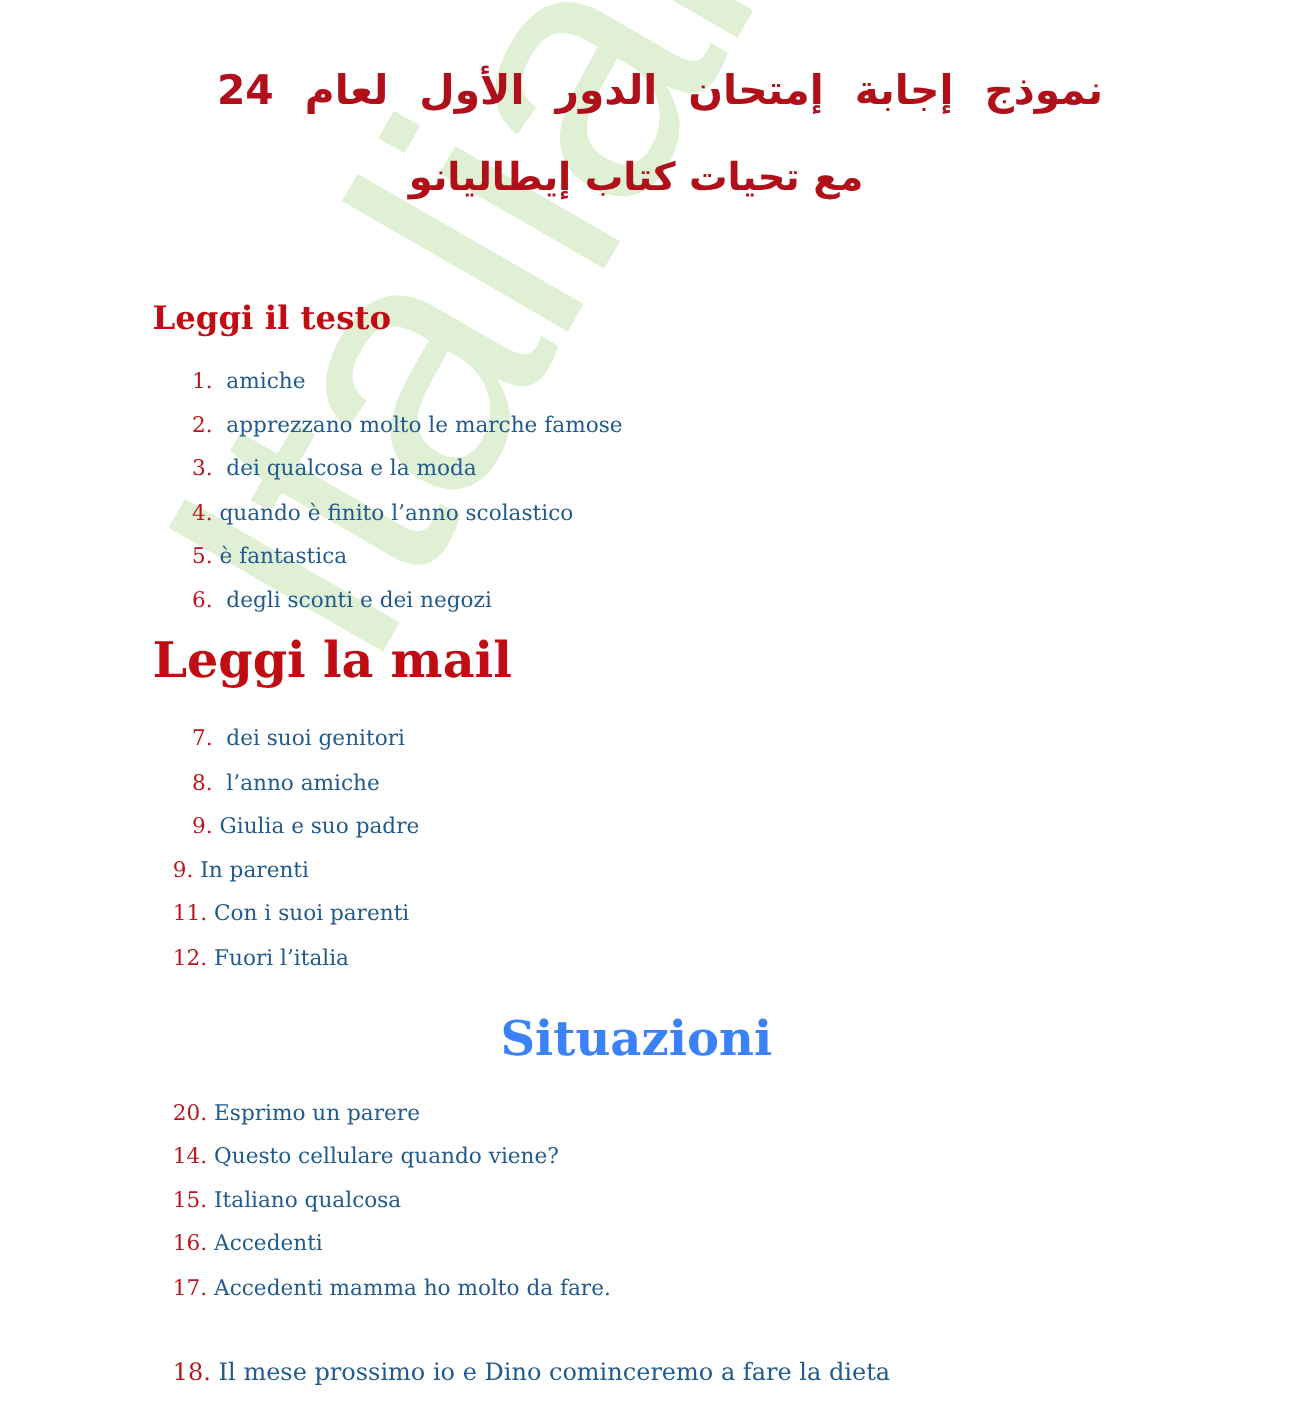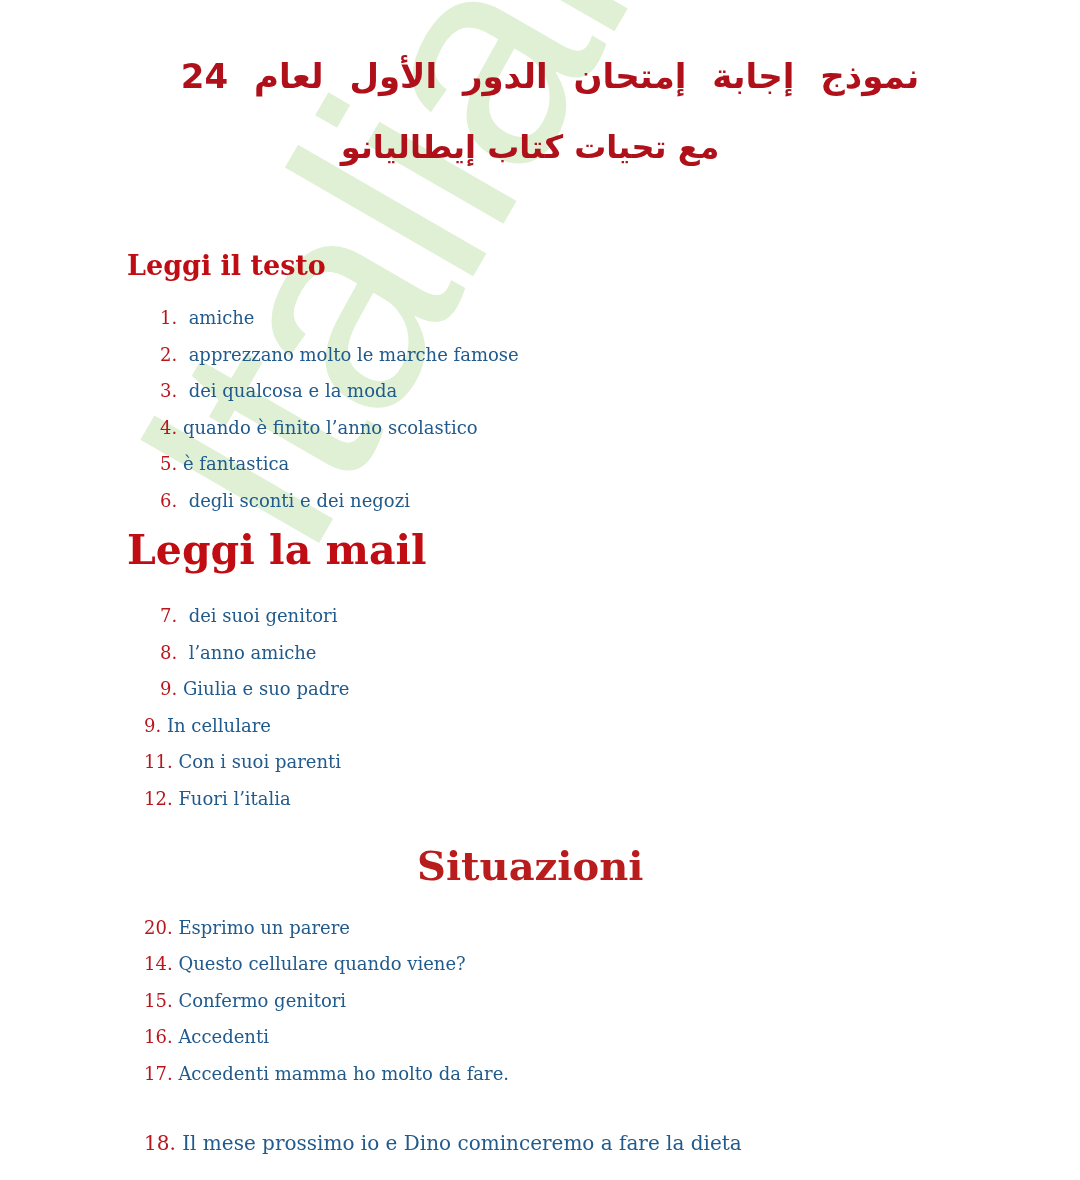--- a/index.html
+++ b/index.html
@@ -33,21 +33,21 @@
       direction: rtl;
     }
     .ar-title.line1 { top: 56px; font-size: 34px; word-spacing: 14px; left: 10px; }
     .ar-title.line2 { top: 128px; font-size: 32px; left: -10px; }
     .section-title {
       position: absolute; color: #c00d14; font-weight: bold;
       font-family: "DejaVu Serif", "Liberation Serif", serif;
     }
     .st1 { left: 127px; top: 250px; font-size: 27px; }
     .st2 { left: 127px; top: 526px; font-size: 41px; }
-    .st3 { left: 417px; top: 842px; font-size: 40px; color: #b91c1c; }
+    .st3 { left: 417px; top: 842px; font-size: 40px; color: #3b82f6; }
     .item {
       position: absolute; white-space: nowrap;
       font-family: "DejaVu Serif", "Liberation Serif", serif;
       font-size: 18px; color: #215a8c;
     }
     .item .num { color: #b8161c; }
   </style>
 </head>
 <body>
 
@@ -62,24 +62,24 @@
   <div class="item" style="left:160px;top:344px"><span class="num">2.</span>&nbsp; <span>apprezzano molto le marche famose</span></div>
   <div class="item" style="left:160px;top:380px"><span class="num">3.</span>&nbsp; <span>dei qualcosa e la moda</span></div>
   <div class="item" style="left:160px;top:417px"><span class="num">4.</span> <span>quando è finito l’anno scolastico</span></div>
   <div class="item" style="left:160px;top:453px"><span class="num">5.</span> <span>è fantastica</span></div>
   <div class="item" style="left:160px;top:490px"><span class="num">6.</span>&nbsp; <span>degli sconti e dei negozi</span></div>
 
   <div class="section-title st2">Leggi la mail</div>
   <div class="item" style="left:160px;top:605px"><span class="num">7.</span>&nbsp; <span>dei suoi genitori</span></div>
   <div class="item" style="left:160px;top:642px"><span class="num">8.</span>&nbsp; <span>l’anno amiche</span></div>
   <div class="item" style="left:160px;top:678px"><span class="num">9.</span> <span>Giulia e suo padre</span></div>
-  <div class="item" style="left:144px;top:715px"><span class="num">9.</span> <span>In cellulare</span></div>
+  <div class="item" style="left:144px;top:715px"><span class="num">9.</span> <span>In parenti</span></div>
   <div class="item" style="left:144px;top:751px"><span class="num">11.</span> <span>Con i suoi parenti</span></div>
   <div class="item" style="left:144px;top:788px"><span class="num">12.</span> <span>Fuori l’italia</span></div>
 
   <div class="section-title st3">Situazioni</div>
   <div class="item" style="left:144px;top:917px"><span class="num">20.</span> <span>Esprimo un parere</span></div>
   <div class="item" style="left:144px;top:953px"><span class="num">14.</span> <span>Questo cellulare quando viene?</span></div>
-  <div class="item" style="left:144px;top:990px"><span class="num">15.</span> <span>Confermo genitori</span></div>
+  <div class="item" style="left:144px;top:990px"><span class="num">15.</span> <span>Italiano qualcosa</span></div>
   <div class="item" style="left:144px;top:1026px"><span class="num">16.</span> <span>Accedenti</span></div>
   <div class="item" style="left:144px;top:1063px"><span class="num">17.</span> <span>Accedenti mamma ho molto da fare.</span></div>
   <div class="item" style="left:144px;top:1131px;font-size:20px"><span class="num">18.</span> <span>Il mese prossimo io e Dino cominceremo a fare la dieta</span></div>
 </div>
 
 </body></html>

